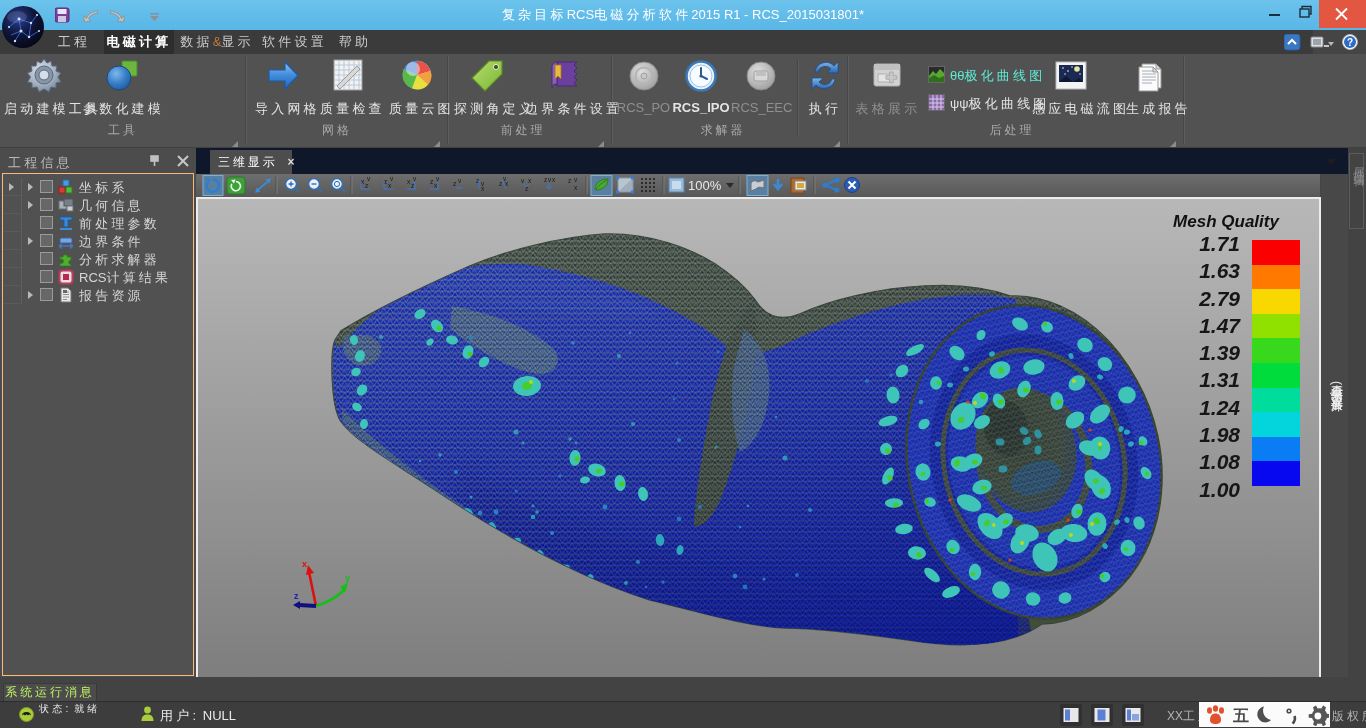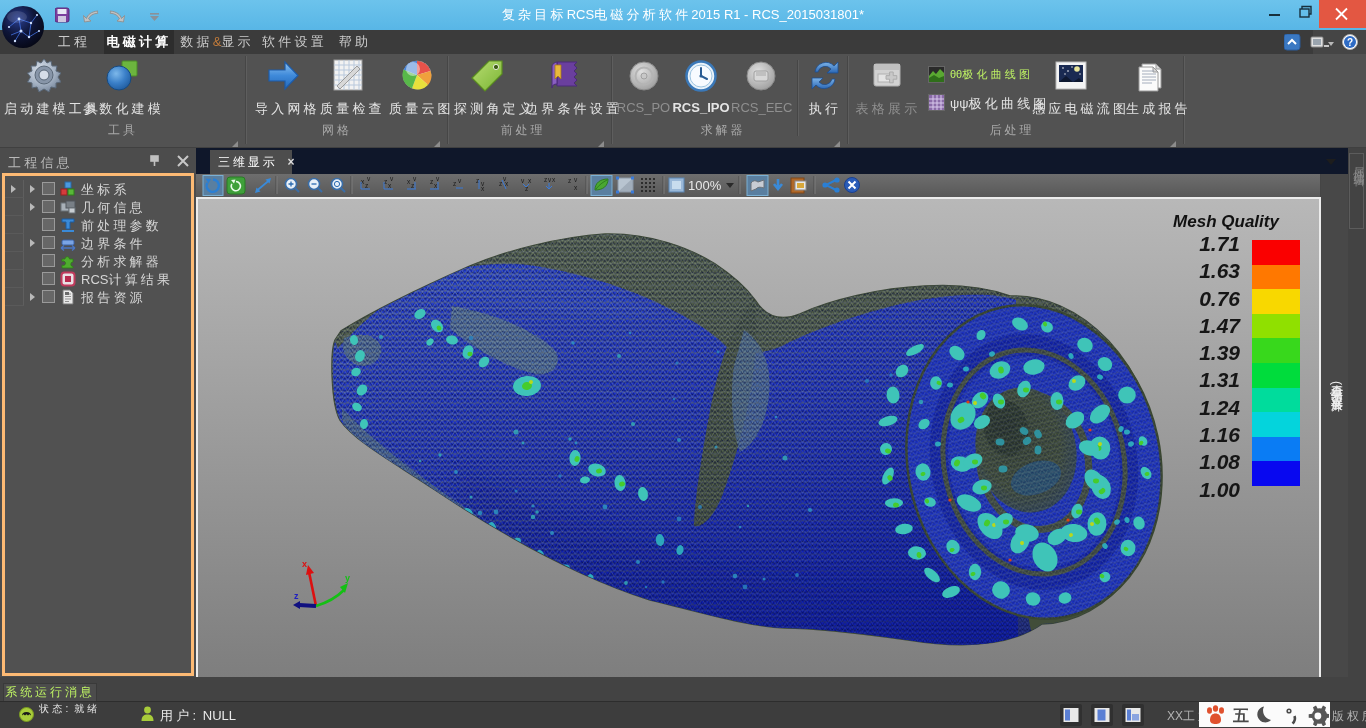--- a/index.html
+++ b/index.html
@@ -14,21 +14,21 @@
 .mtab{position:absolute;top:0;height:24px;line-height:24px;font-size:13px;color:#cbcbcb;text-align:center}
 #mtabsel{left:104px;width:70px;background:#2d2d2d;color:#fff;font-weight:bold}
 #ribbon{left:0;top:54px;width:1366px;height:94px;background:#525252;border-bottom:1px solid #404040}
 .rsep{position:absolute;top:2px;height:88px;width:2px;border-left:1px solid #464646;border-right:1px solid #5e5e5e}
 .rbtn{position:absolute;top:4px;text-align:center;font-size:13px;color:#e4e4e4}
 .rbtn .lbl{margin-top:3px;white-space:nowrap}
 .glbl{position:absolute;top:68px;font-size:12px;color:#a9a9a9;text-align:center;white-space:nowrap}
 .gtri{position:absolute;top:87px;width:0;height:0;border-left:6px solid transparent;border-bottom:6px solid #8c8c8c}
 #leftpanel{left:0;top:148px;width:196px;height:532px;background:#4c4c4c}
 #lphead{left:8px;top:6px;font-size:13px;color:#b9b9b9;white-space:nowrap}
-#treebox{left:2px;top:25px;width:192px;height:503px;background:#515151;border:3px solid #fdba74}
+#treebox{left:2px;top:25px;width:192px;height:503px;background:#515151;border:1px solid #fdba74}
 .trow{position:absolute;left:0;width:100%;height:18px}
 .gut{position:absolute;left:0;top:0;width:19px;height:18px;border-right:1px solid #5f5f5f;border-bottom:1px solid #5a5a5a}
 .tarrow{position:absolute;width:0;height:0;border-top:4px solid transparent;border-bottom:4px solid transparent;border-left:5px solid #b9b9b9}
 .tcheck{position:absolute;left:37px;top:2px;width:13px;height:13px;background:#676767;border:1px solid #9a9a9a}
 .ticon{position:absolute;left:55px;top:1px;width:16px;height:16px}
 .ttext{position:absolute;left:76px;top:1px;font-size:13px;color:#d6d6d6;white-space:nowrap}
 #systab{left:3px;top:683px;width:94px;height:18px;background:#4c4c4c;border:1px solid #3a3a3a;border-bottom:none;color:#bef264;font-size:12px;text-align:center;line-height:17px}
 #botdark{left:0;top:677px;width:1366px;height:24px;background:#434343}
 #statusbar{left:0;top:701px;width:1366px;height:27px;background:#3d3d3d;border-top:1px solid #2d2d2d}
 #tabbar{left:196px;top:148px;width:1152px;height:26px;background:#0f172a}
@@ -325,21 +325,21 @@
   <rect x="4" y="6" width="26" height="22" rx="2" fill="#d2d2d2" stroke="#b0b0b0"></rect>
         <rect x="4" y="6" width="26" height="6" fill="#c0c0c0"></rect>
   <rect x="8" y="16" width="12" height="8" fill="#e4e4e4" stroke="#b0b0b0"></rect>
   <path d="M24 20 h4 v4 h4 v4 h-4 v4 h-4 v-4 h-4 v-4 h4 z" fill="#c8c8c8" stroke="#a8a8a8" transform="translate(-2,-4) scale(0.9)"></path>
  </svg><div class="lbl"><span class="cj">表格展示</span></div></div>
  <div class="abs" style="left:928px;top:12px"><svg width="17" height="17" viewBox="0 0 17 17">
         <rect x="0.5" y="0.5" width="16" height="16" fill="#2a2a2a" stroke="#666"></rect>
         <path d="M1 10 L5 5 L8 8 L12 3 L16 7 L16 16 L1 16 Z" fill="#5aa832"></path>
         <path d="M1 12 L6 9 L11 12 L16 10 L16 16 L1 16 Z" fill="#2f6e1a"></path>
       </svg></div>
- <div class="abs" style="left:950px;top:13px;font-size:11px;color:#bef264">θθ<span class="cj">极化曲线图</span></div>
+ <div class="abs" style="left:950px;top:13px;font-size:13px;color:#5eead4">θθ<span class="cj">极化曲线图</span></div>
  <div class="abs" style="left:928px;top:40px"><svg width="17" height="17" viewBox="0 0 17 17">
         <rect x="0.5" y="0.5" width="16" height="16" fill="#8a6aa8" stroke="#666"></rect>
         <g stroke="#d8c8ec" stroke-width="1">
           <path d="M1 5 H16 M1 9 H16 M1 13 H16 M5 1 V16 M9 1 V16 M13 1 V16"></path>
         </g>
       </svg></div>
  <div class="abs" style="left:950px;top:41px;font-size:13px;color:#e4e4e4">ψψ<span class="cj">极化曲线图</span></div>
  <div class="rbtn" style="left:1032px;width:78px"><svg width="36" height="36" viewBox="0 0 36 36">
   <rect x="3" y="4" width="30" height="27" fill="#f4f4f4" stroke="#b8b8b8"></rect>
   <rect x="6" y="7" width="24" height="17" fill="#1a2a52"></rect>
@@ -907,26 +907,26 @@
       <div style="height:24.6px;background:#38d81c"></div>
       <div style="height:24.6px;background:#00dc3c"></div>
       <div style="height:24.6px;background:#00dc9c"></div>
       <div style="height:24.6px;background:#04d4dc"></div>
       <div style="height:24.6px;background:#0a7cf4"></div>
       <div style="height:24.6px;background:#0808f0"></div>
 </div>
 <div class="abs" style="left:930px;top:33px;width:112px;text-align:right;font-size:21px;font-weight:bold;font-style:italic;color:#161616">
  <div style="height:27.3px">1.71</div>
       <div style="height:27.3px">1.63</div>
-      <div style="height:27.3px">0.76</div>
+      <div style="height:27.3px">2.79</div>
       <div style="height:27.3px">1.47</div>
       <div style="height:27.3px">1.39</div>
       <div style="height:27.3px">1.31</div>
       <div style="height:27.3px">1.24</div>
-      <div style="height:27.3px">1.16</div>
+      <div style="height:27.3px">1.98</div>
       <div style="height:27.3px">1.08</div>
       <div style="height:27.3px">1.00</div>
 </div>
 </div>
 <div class="abs" id="rstrip1">
     <div class="abs vtext" style="left:7px;top:201px;font-size:12px;color:#f0f0f0;letter-spacing:1.5px">查看结果(双击展开)</div>
   </div>
 <div class="abs" id="rstrip2">
     <div class="abs" style="left:1px;top:5px;width:15px;height:76px;border:1px solid #5c5c5c">
       <div class="abs vtext" style="left:1px;top:4px;font-size:11px;color:#8a8a8a"><span class="cj12">属性编辑</span></div>

